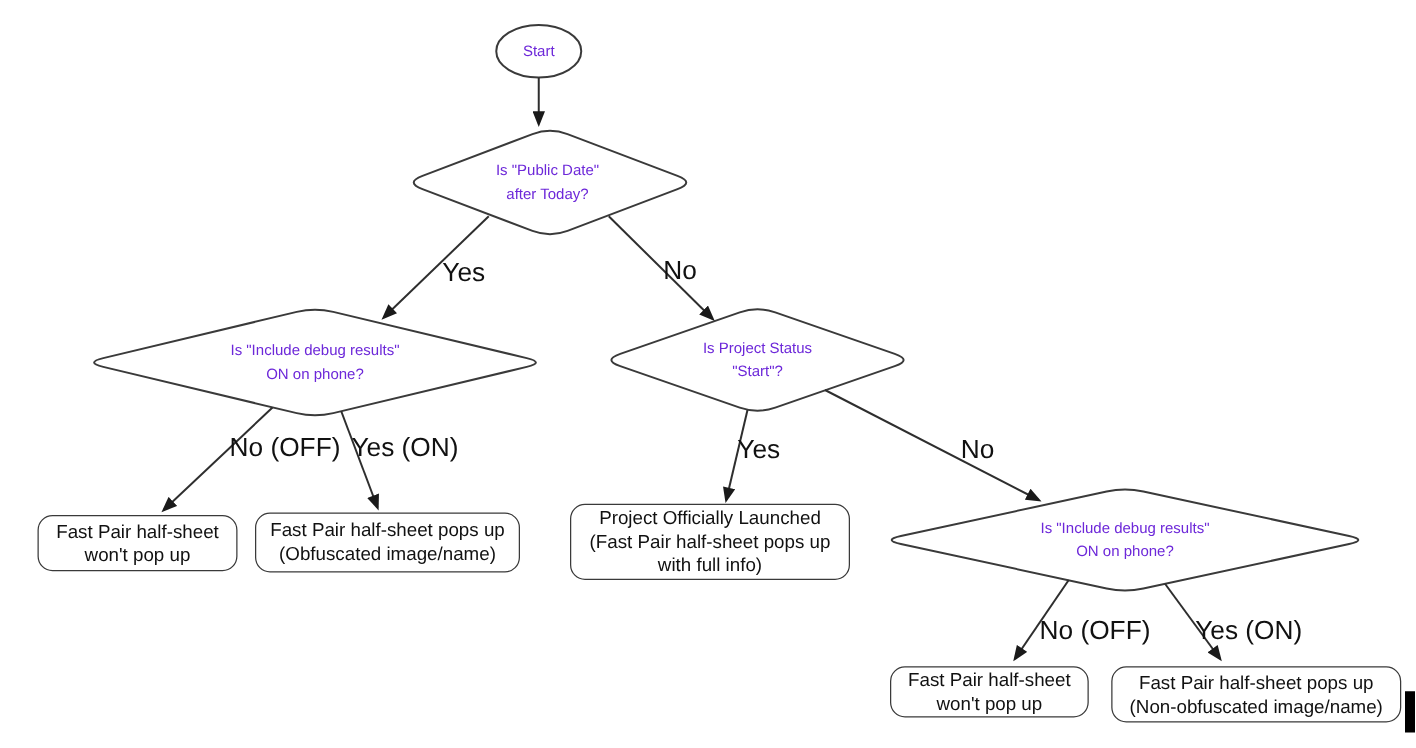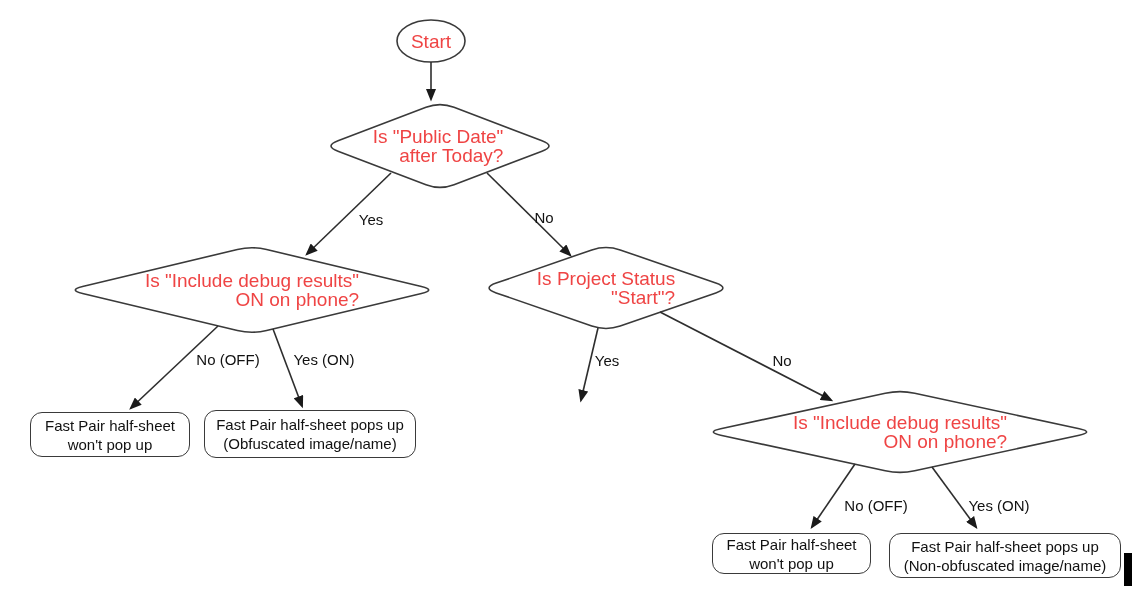--- a/index.html
+++ b/index.html
@@ -7,26 +7,26 @@
   body { font-family:"Liberation Sans", sans-serif; }
   .canvas {
     position:relative; width:1133px; height:598px;
     background:#ffffff; overflow:hidden;
   }
   .canvas svg { position:absolute; left:0; top:0; }
   .shape { fill:#ffffff; stroke:#3a3a3a; stroke-width:1.6; }
   .edge  { stroke:#2e2e2e; stroke-width:1.6; fill:none; }
   .node-text {
     position:absolute; transform:translate(-50%,-50%);
-    text-align:right; white-space:pre-line;
-    font-size:19px; line-height:19px; color:#ef4444;
+    text-align:center; white-space:pre-line;
+    font-size:12px; line-height:19px; color:#6d28d9;
   }
   .edge-label {
     position:absolute; transform:translate(-50%,-50%);
-    font-size:15px; color:#111111; white-space:nowrap;
+    font-size:21px; color:#111111; white-space:nowrap;
   }
   .rbox {
     position:absolute; border:1.8px solid #3a3a3a; border-radius:12px;
     background:#ffffff; display:flex; align-items:center; justify-content:center;
     text-align:center; font-size:15px; line-height:19px; color:#111111;
     white-space:pre-line;
   }
   .cursor-bar {
     position:absolute; left:1124px; top:553px; width:8px; height:33px;
     background:#000000;
@@ -68,20 +68,23 @@
 ON on phone?</div>
   <div class="node-text" style="left:606px; top:288px;">Is Project Status
 "Start"?</div>
   <div class="node-text" style="left:900px; top:432px;">Is "Include debug results"
 ON on phone?</div>
 
   <div class="rbox" style="left:30px;  top:412px; width:160px; height:45px;">Fast Pair half-sheet
 won't pop up</div>
   <div class="rbox" style="left:204px; top:410px; width:212px; height:48px;">Fast Pair half-sheet pops up
 (Obfuscated image/name)</div>
+  <div class="rbox" style="left:456px; top:403px; width:224px; height:61px;">Project Officially Launched
+(Fast Pair half-sheet pops up
+with full info)</div>
   <div class="rbox" style="left:712px; top:533px; width:159px; height:41px;">Fast Pair half-sheet
 won't pop up</div>
   <div class="rbox" style="left:889px; top:533px; width:232px; height:45px;">Fast Pair half-sheet pops up
 (Non-obfuscated image/name)</div>
 
   <div class="edge-label" style="left:371px; top:219px;">Yes</div>
   <div class="edge-label" style="left:544px; top:217px;">No</div>
   <div class="edge-label" style="left:228px; top:359px;">No (OFF)</div>
   <div class="edge-label" style="left:324px; top:359px;">Yes (ON)</div>
   <div class="edge-label" style="left:607px; top:360px;">Yes</div>

